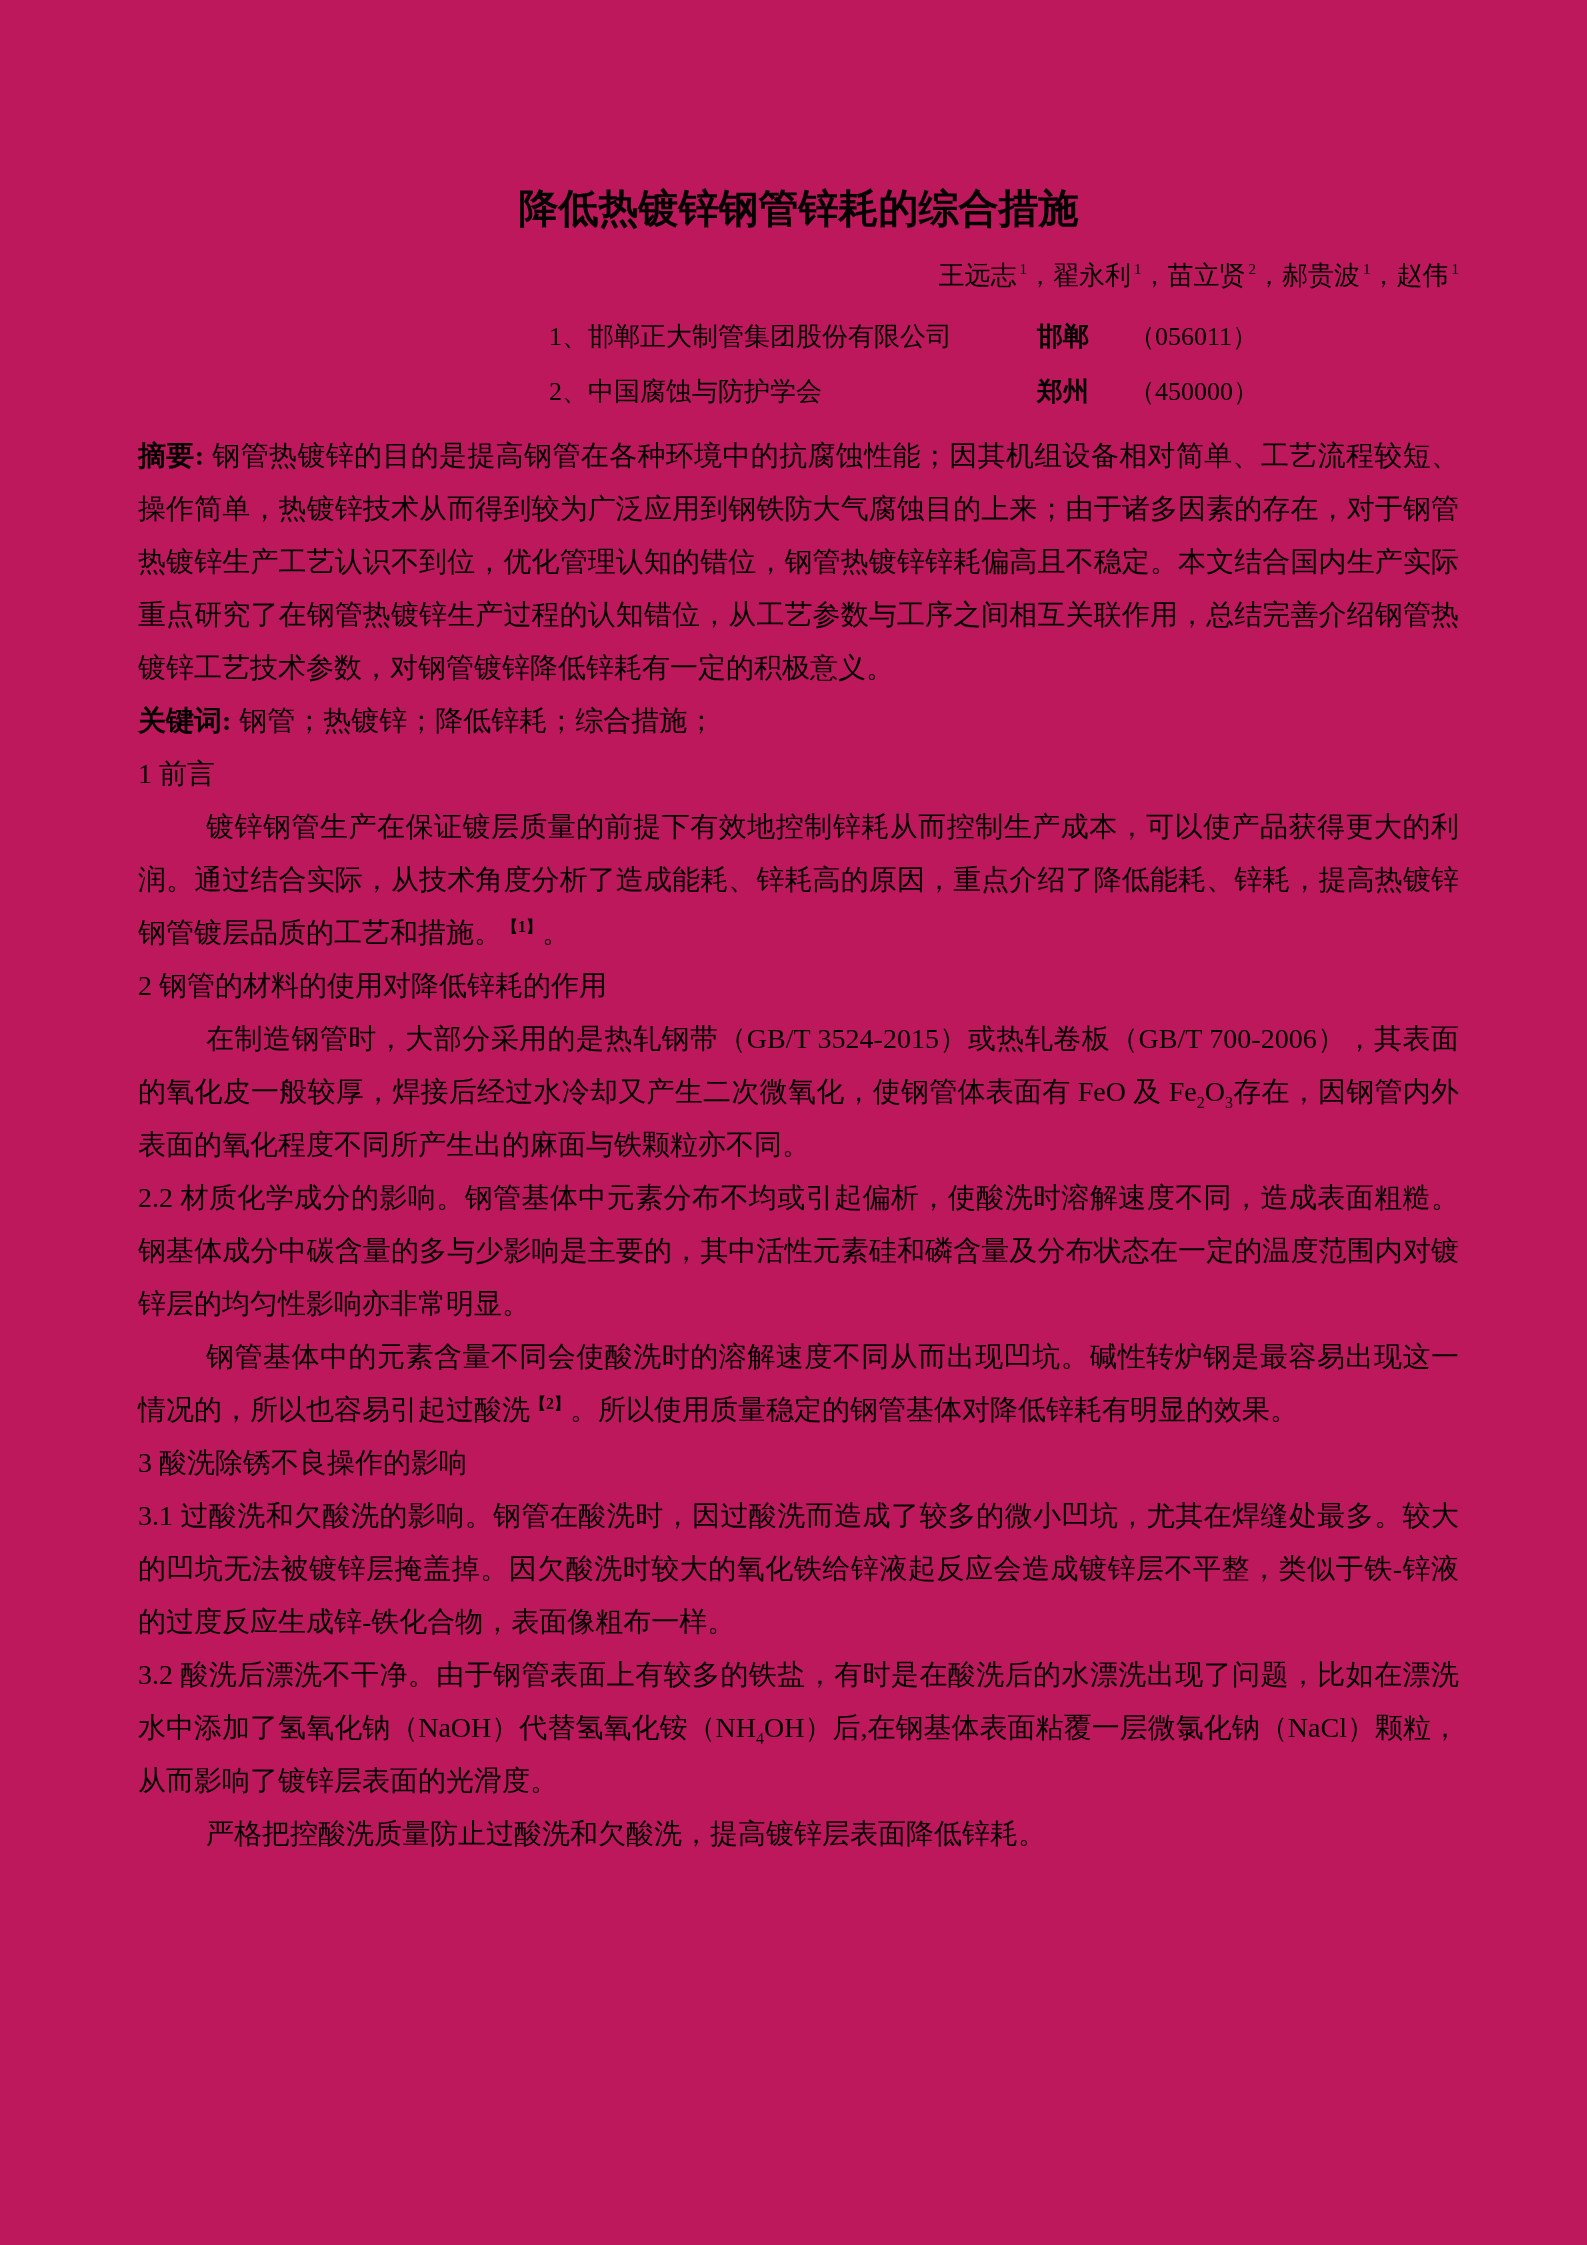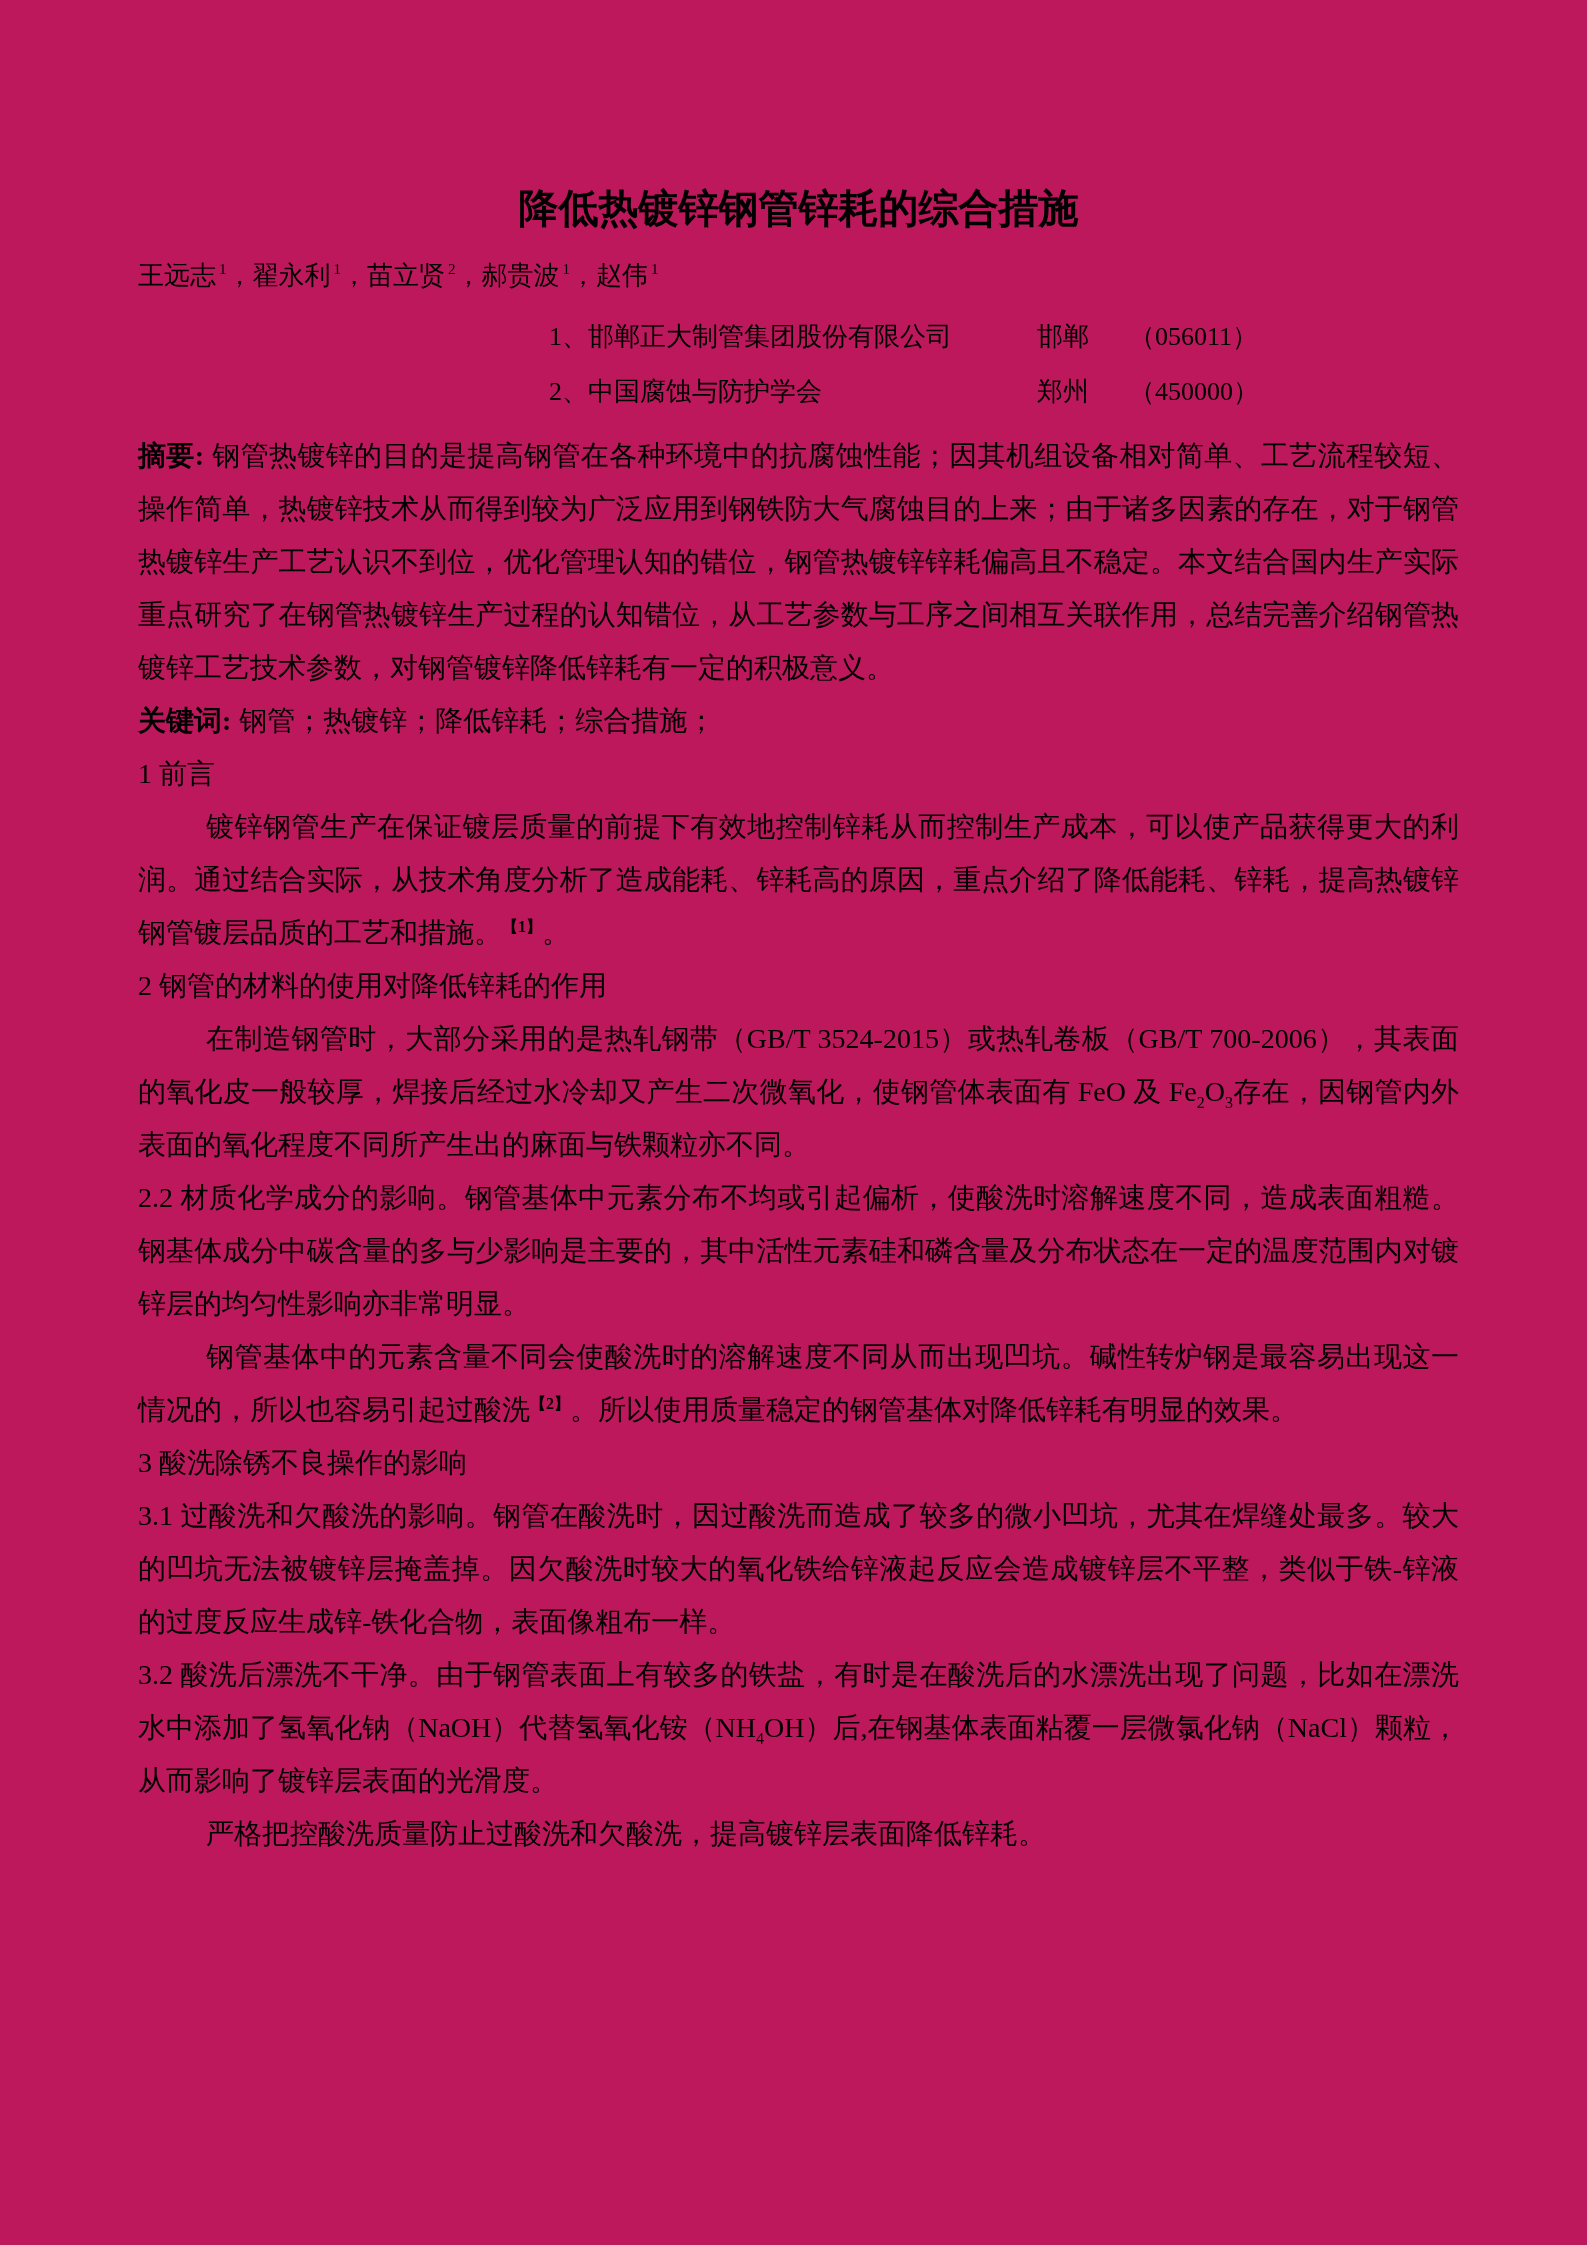--- a/index.html
+++ b/index.html
@@ -18,38 +18,38 @@
     margin: 0;
     font-size: 40px;
     font-weight: bold;
     line-height: 52px;
     text-align: center;
   }
   .authors {
     margin-top: 22px;
     font-size: 26px;
     line-height: 38px;
-    text-align: left;
+    text-align: right;
   }
   .authors sup {
     font-size: 15px;
     line-height: 0;
     margin-left: 3px;
   }
   .affiliations {
     margin-top: 14px;
     font-size: 26px;
   }
   .aff-row {
     line-height: 55px;
     padding-left: 400px;
     white-space: nowrap;
   }
   .aff-org  { display: inline-block; width: 488px; margin-left: 11px; }
-  .aff-city { display: inline-block; width: 92px;  }
+  .aff-city { display: inline-block; width: 92px; font-weight: bold;  }
   .body-p, .sec-h {
     margin: 0;
     font-size: 28px;
     line-height: 53px;
     text-align: justify;
   }
   .body-p.first { margin-top: 10px; }
   .sec-h {
     font-weight: normal;
     text-align: left;

